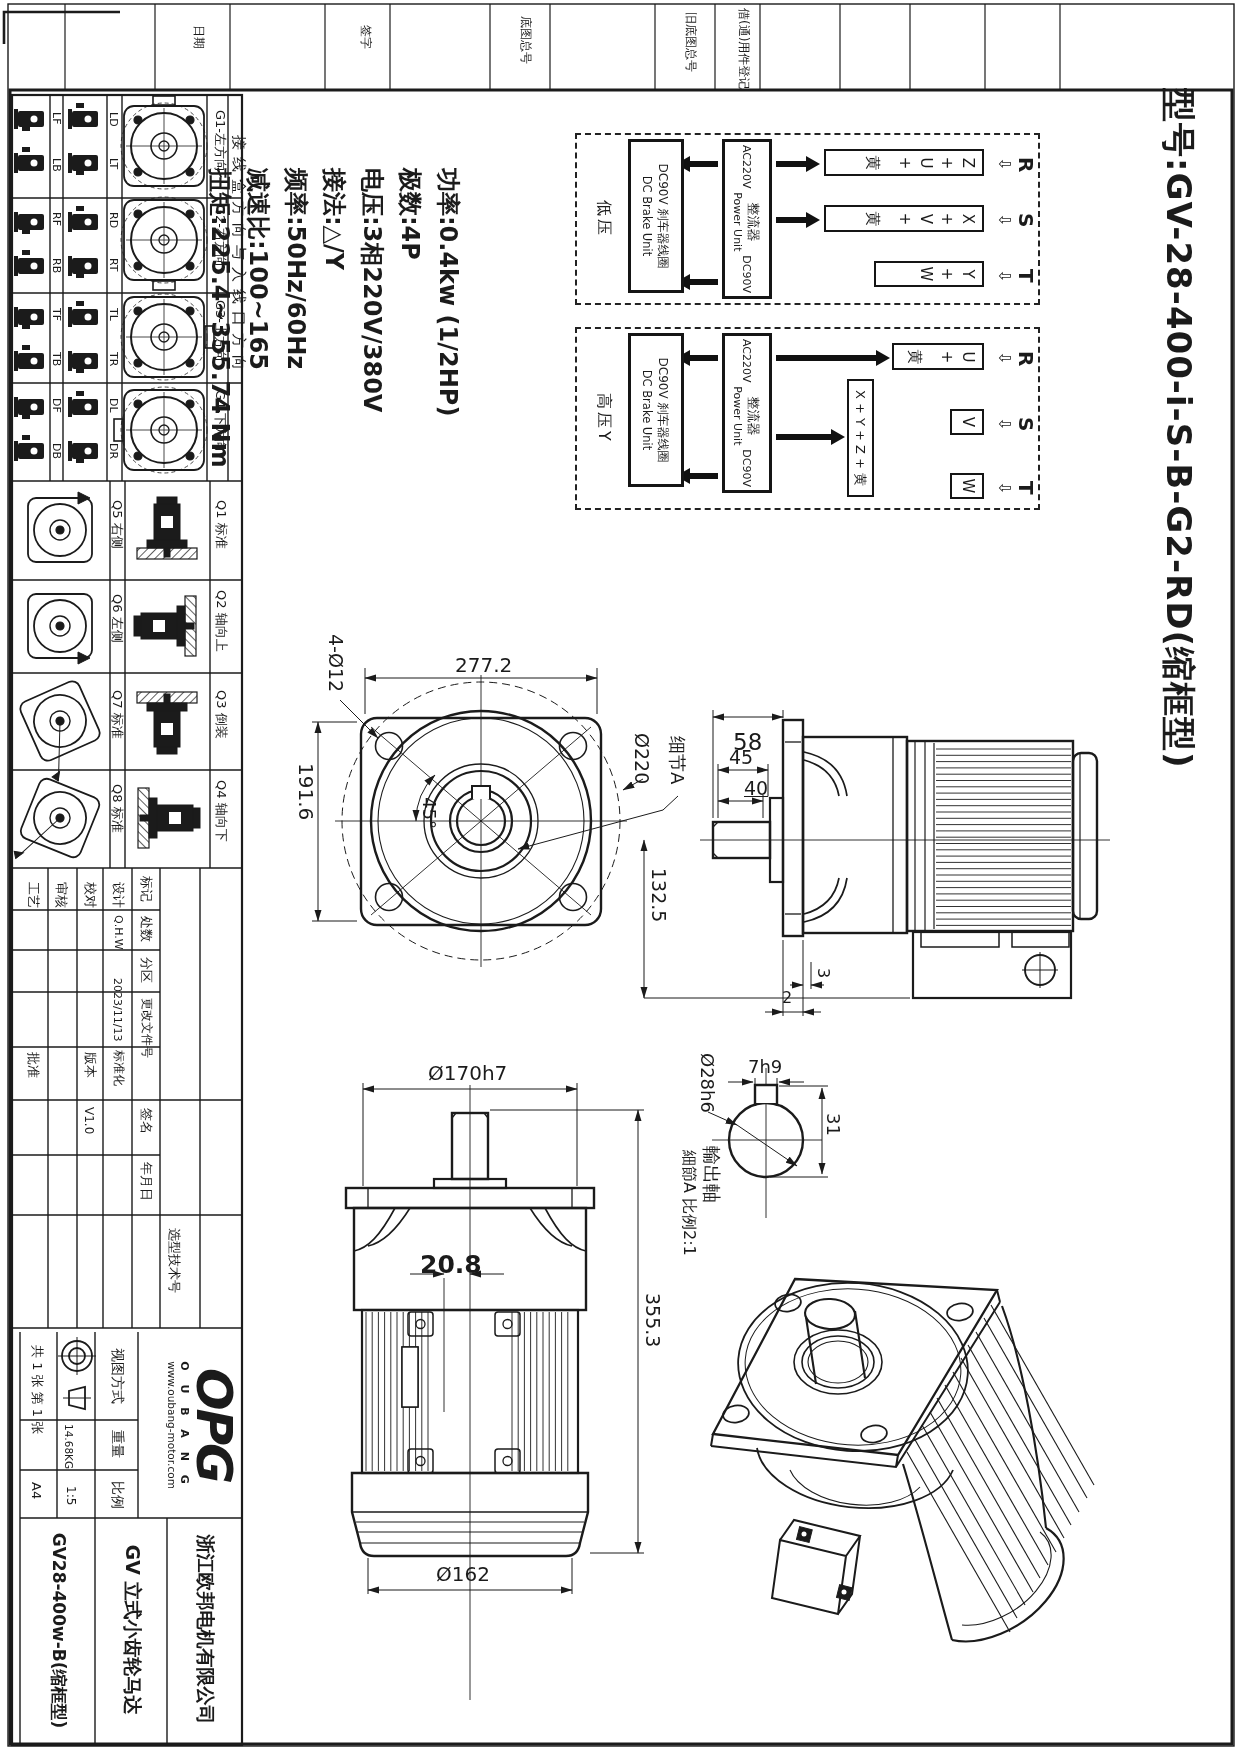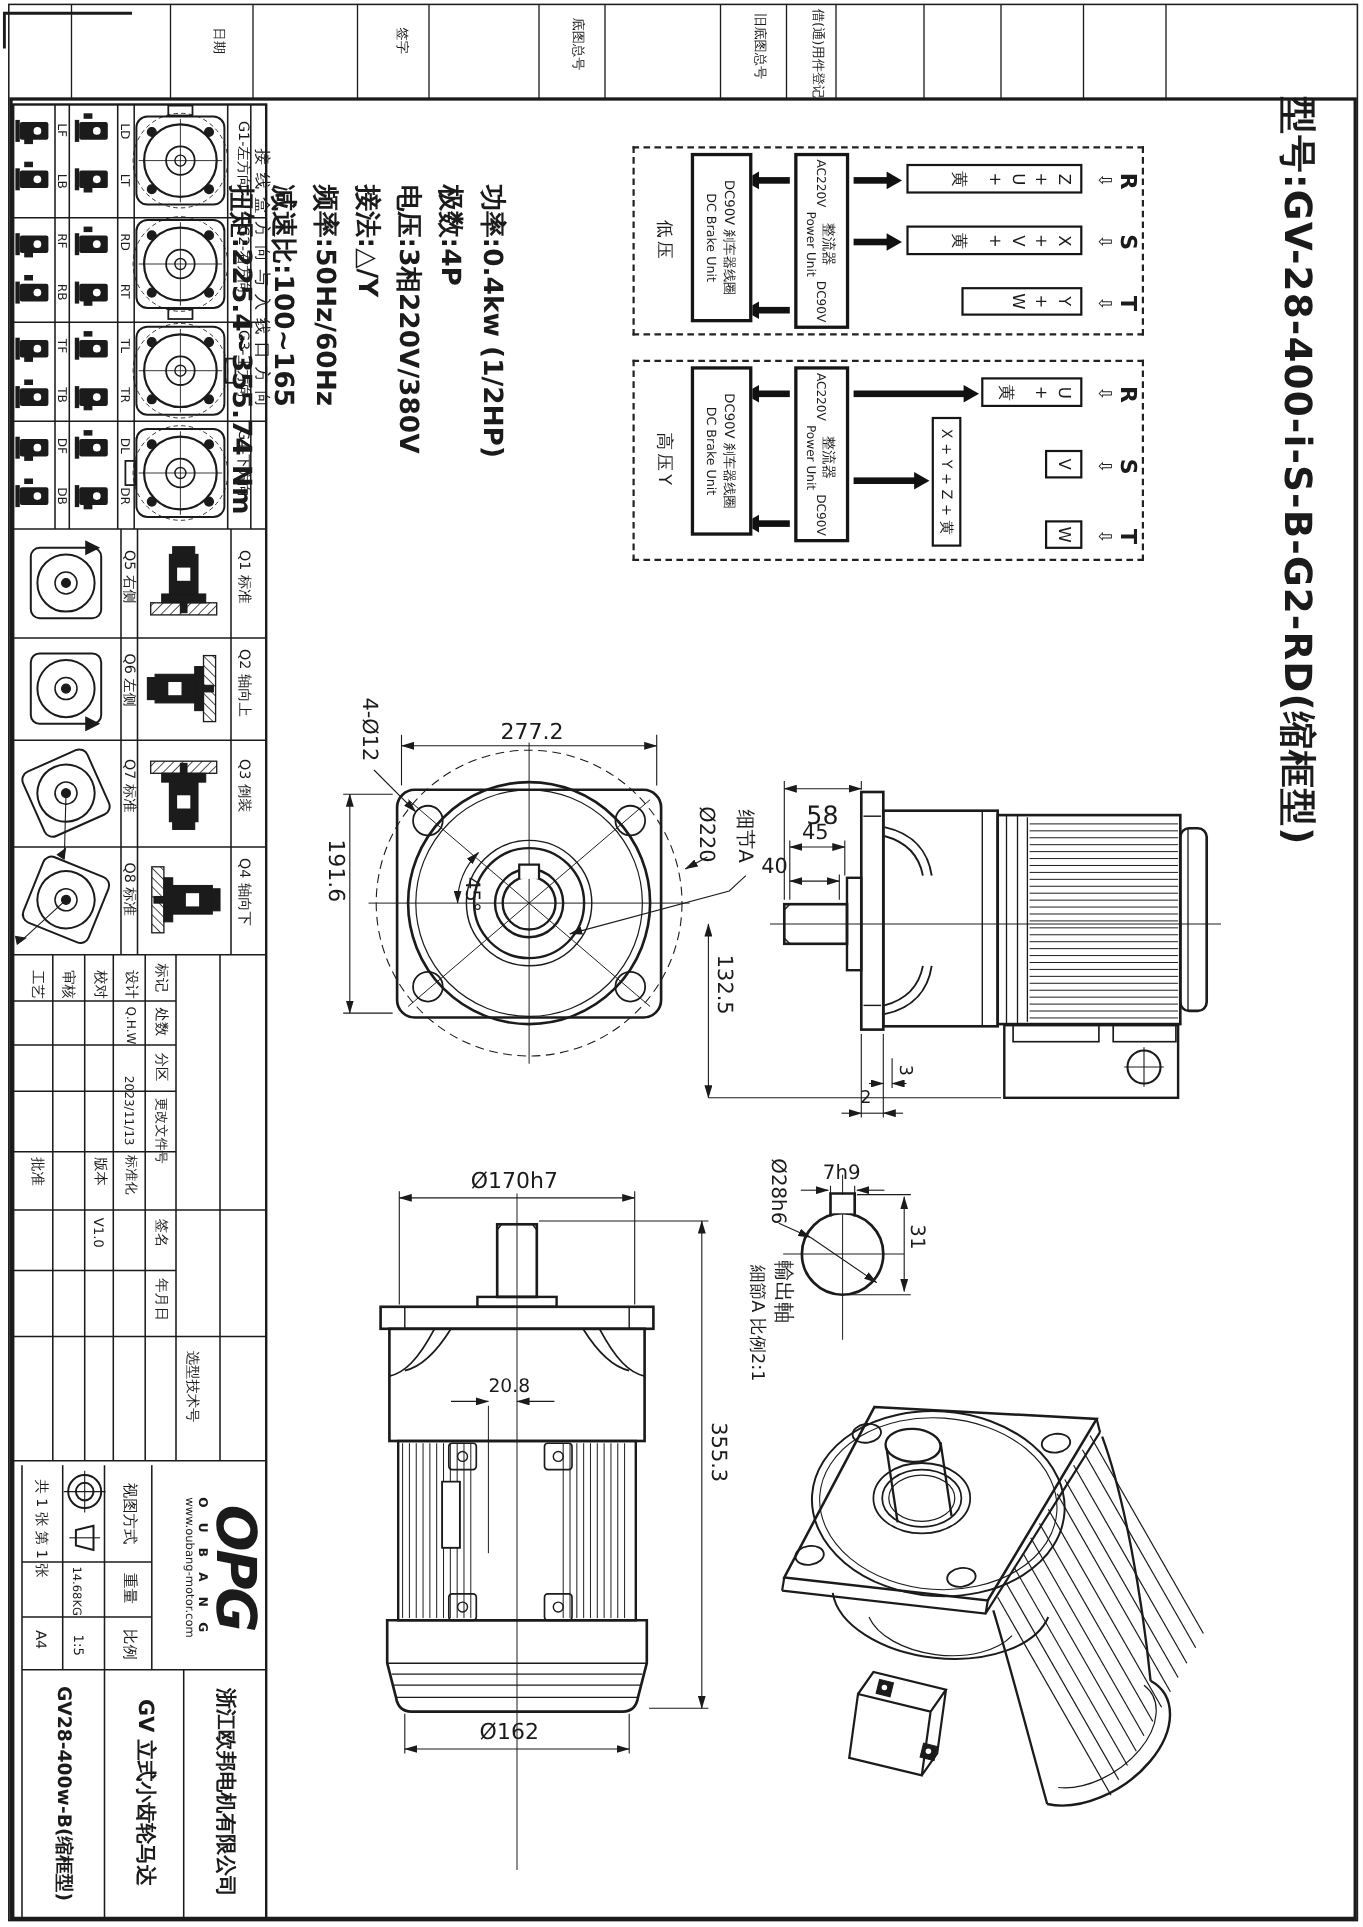--- a/index.html
+++ b/index.html
@@ -734,26 +734,26 @@
 </div>
 
 <div class="txt cadnum" style="left:455px;top:655px;font-size: 20px;">277.2</div>
 <div class="txt cadnum r90" style="left:316px;top:763px;font-size:20px;">191.6</div>
 <div class="txt cadnum r90" style="left:345px;top:634px;font-size:19px;">4-Ø12</div>
 <div class="txt cadnum r90" style="left:651px;top:733px;font-size:19px;">Ø220</div>
 <div class="txt r90" style="left:686px;top:736px;font-size:18px;">细节A</div>
 <div class="txt cadnum r90" style="left:438px;top:797px;font-size:18px;">45°</div>
 <div class="txt cadnum" style="left:733px;top:694px;font-size:23px;margin-top:36px;">58</div>
 <div class="txt cadnum" style="left:729px;top:748px;font-size:19px;">45</div>
-<div class="txt cadnum" style="left:692px;top:779px;font-size:19px;">40</div>
+<div class="txt cadnum" style="left:744px;top:779px;font-size:19px;text-decoration:underline;">40</div>
 <div class="txt cadnum r90" style="left:831px;top:968px;font-size:16px;">3</div>
 <div class="txt cadnum" style="left:782px;top:990px;font-size:16px;">2</div>
 <div class="txt cadnum r90" style="left:668px;top:868px;font-size:19px;">132.5</div>
 <div class="txt cadnum" style="left:428px;top:1063px;font-size:20px;">Ø170h7</div>
-<div class="txt cadnum" style="left:444px;top:1252px;font-size:17px;">20.8</div>
+<div class="txt cadnum" style="left:420px;top:1252px;font-size:25px;font-weight:bold;">20.8</div>
 <div class="txt cadnum r90" style="left:662px;top:1293px;font-size:19px;">355.3</div>
 <div class="txt cadnum" style="left:436px;top:1564px;font-size:20px;">Ø162</div>
 <div class="txt cadnum" style="left:748px;top:1058px;font-size:18px;">7h9</div>
 <div class="txt cadnum r90" style="left:716px;top:1053px;font-size:18px;">Ø28h6</div>
 <div class="txt cadnum r90" style="left:842px;top:1113px;font-size:18px;">31</div>
 <div class="txt r90" style="left:721px;top:1146px;font-size:19px;">輸出軸</div>
 <div class="txt r90" style="left:697px;top:1150px;font-size:16px;">細節A 比例2:1</div>
 
 </div>
 

